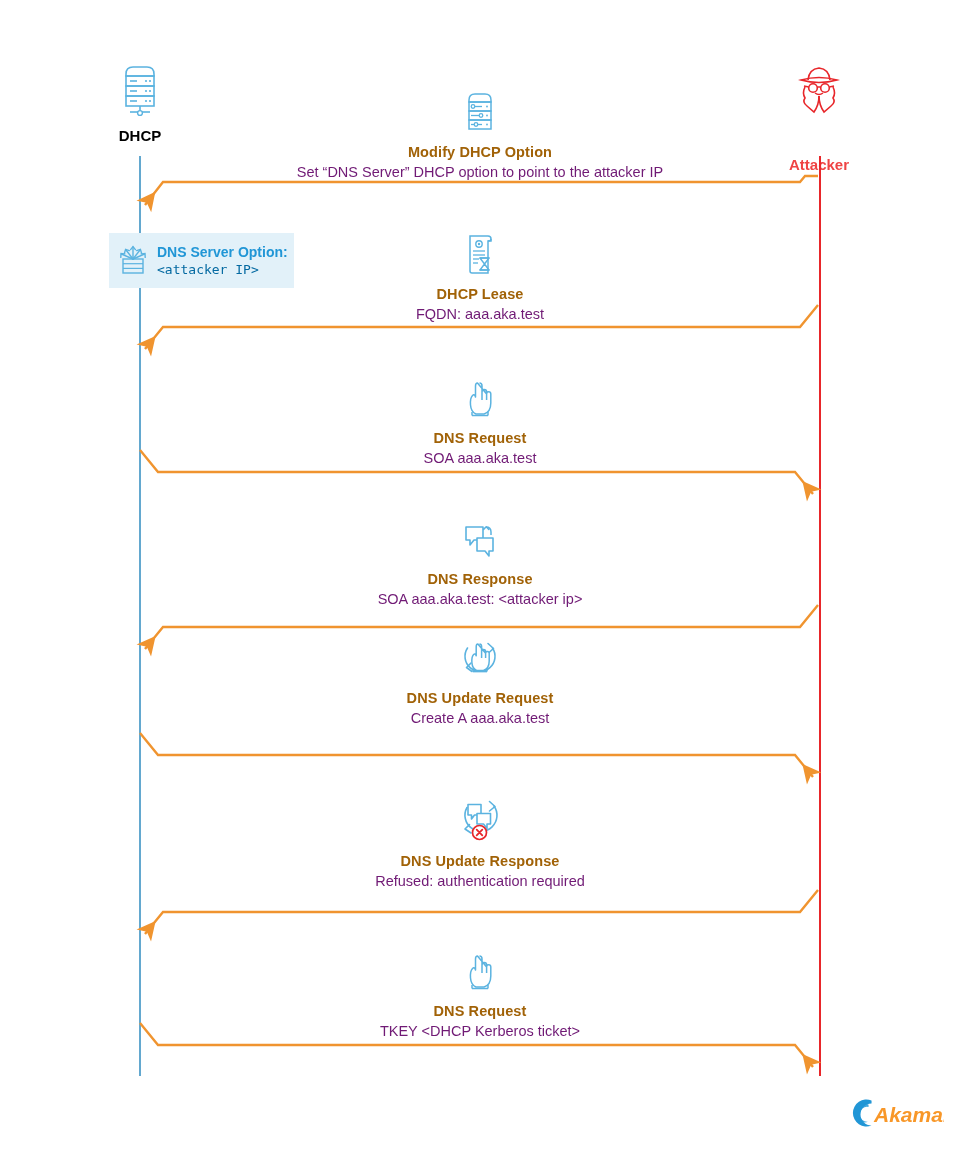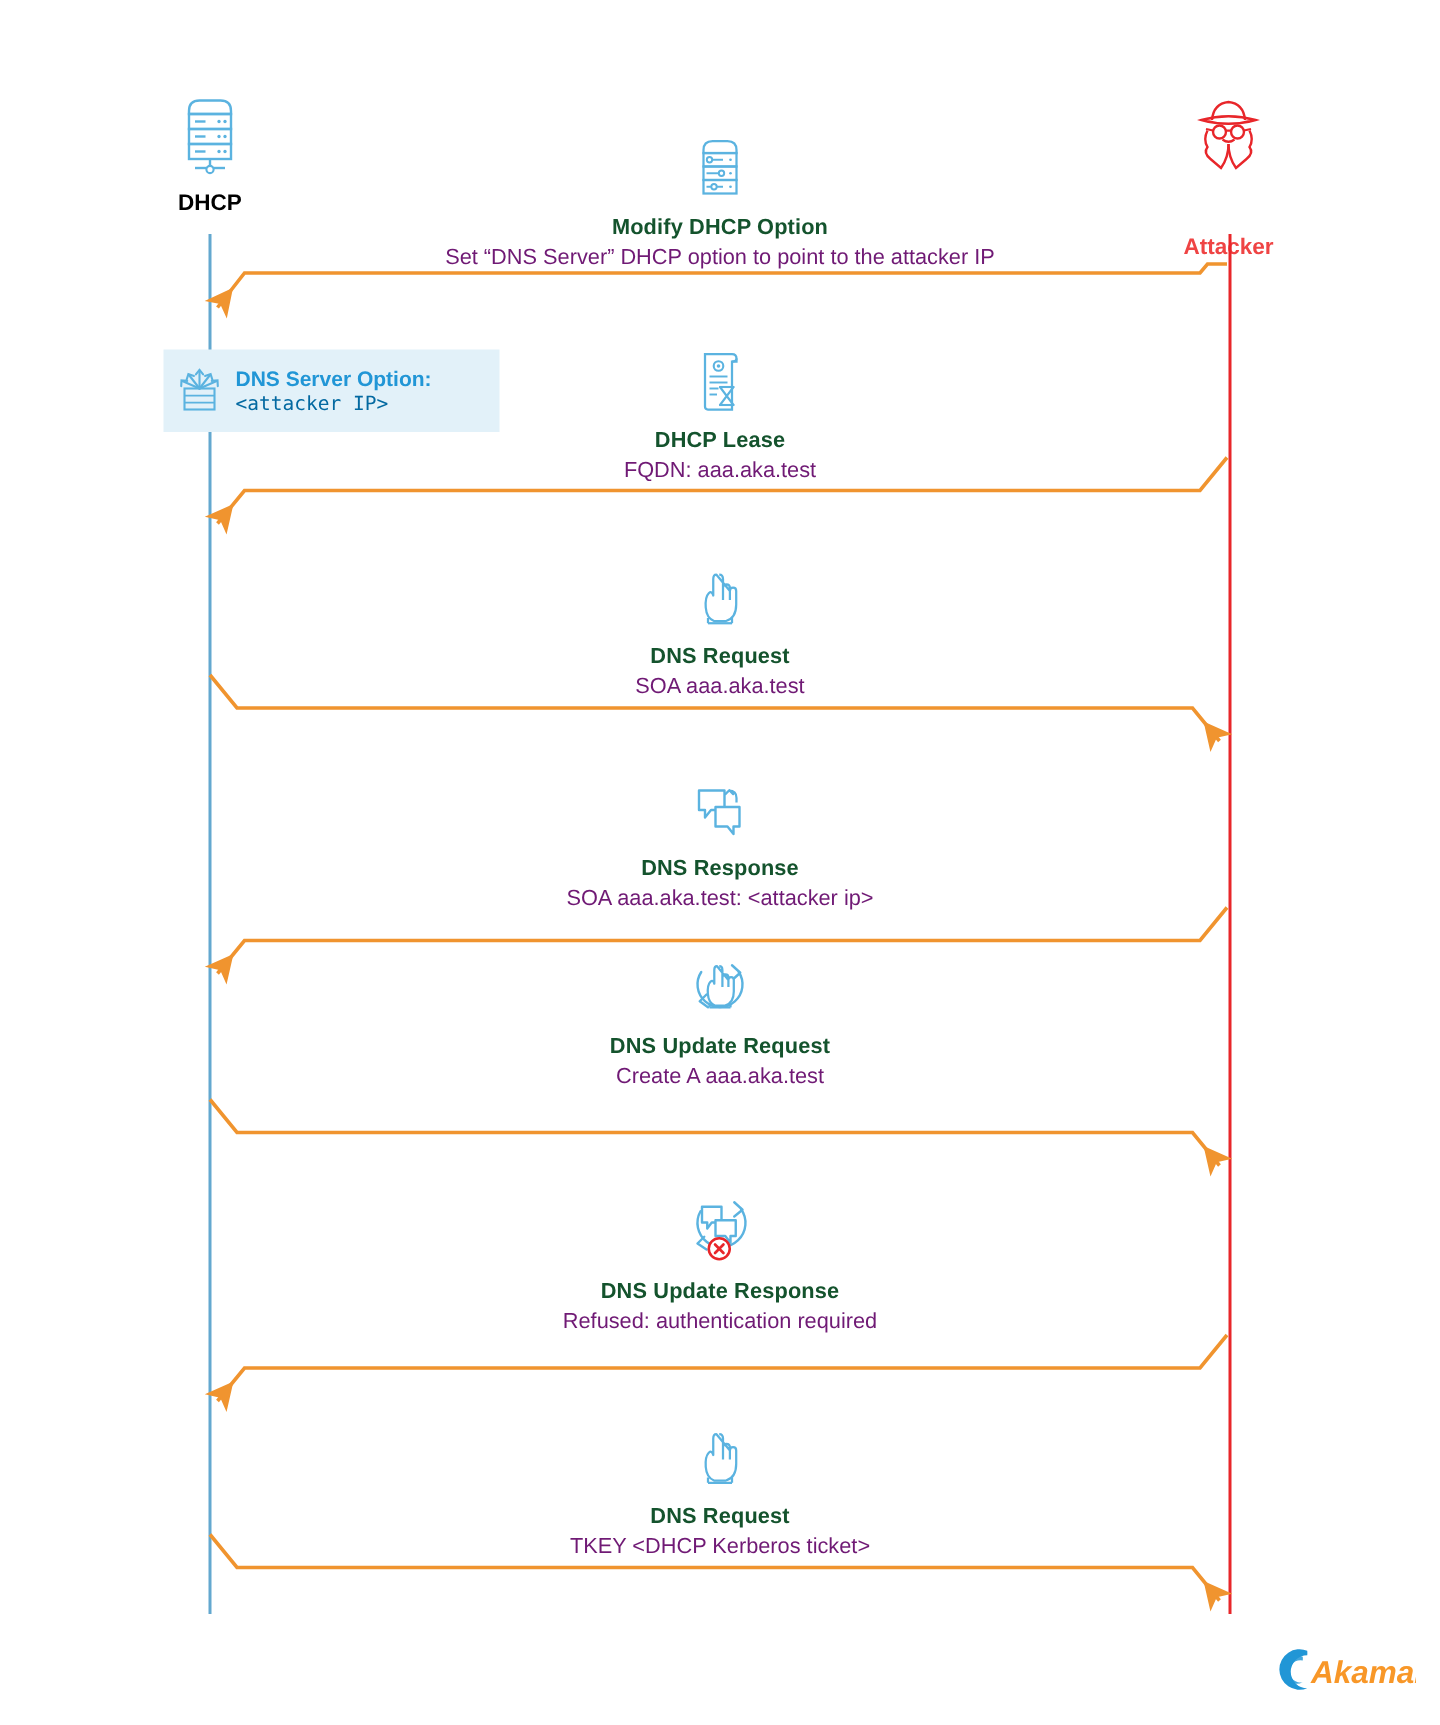--- a/index.html
+++ b/index.html
@@ -71,21 +71,21 @@
   }
   .msg-icon {
     height: 52px;
     display: flex;
     align-items: flex-end;
     justify-content: center;
   }
   .msg-title {
     font-size: 14.5px;
     font-weight: bold;
-    color: #14532d;
+    color: #a16207;
     margin-top: 6px;
     letter-spacing: 0.1px;
   }
   .msg-sub {
     font-size: 14.5px;
     color: #701a75;
     margin-top: 4px;
   }
 
   
@@ -96,21 +96,21 @@
     width: 960px;
     height: 1150px;
     pointer-events: none;
   }
 
   
   #dns-option-callout {
     position: absolute;
     left: 109px;
     top: 233px;
-    width: 224px;
+    width: 185px;
     height: 55px;
     background: #e2f1f9;
     display: flex;
     align-items: center;
     padding: 0 6px;
     box-sizing: border-box;
   }
   .callout-icon {
     flex: 0 0 auto;
     width: 36px;

